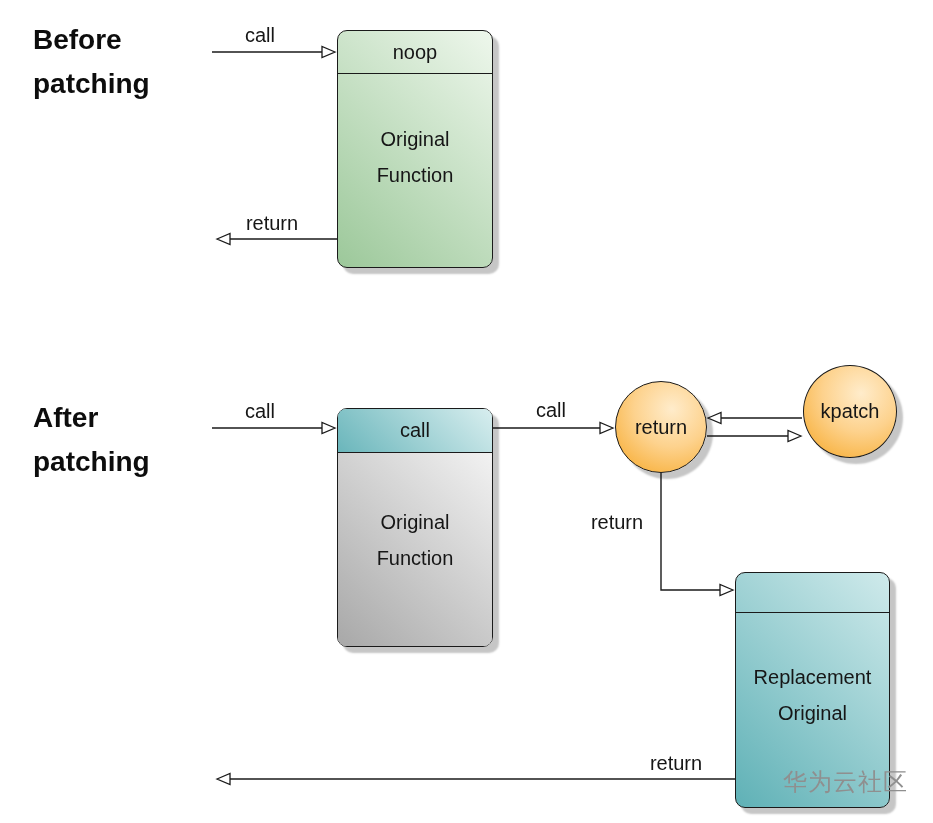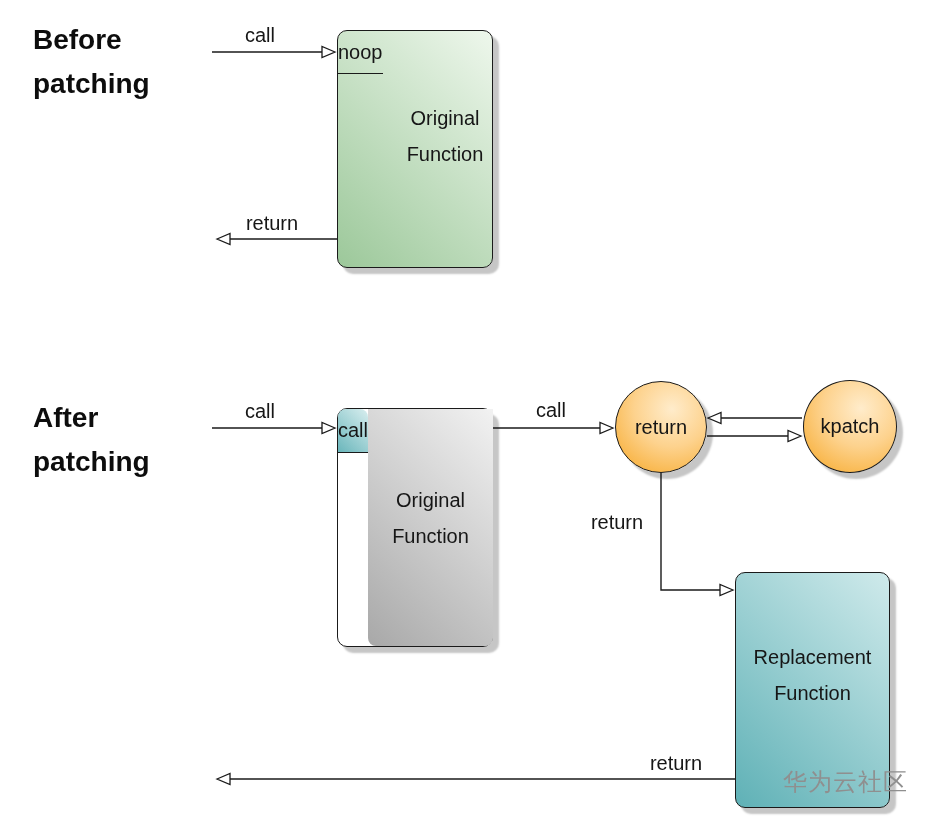--- a/index.html
+++ b/index.html
@@ -19,21 +19,21 @@
     overflow:hidden;
   }
   .section-title{
     position:absolute; left:33px; width:160px;
     font-size:28px; font-weight:700; line-height:44px; color:#0d0d0d;
   }
   .node-box{
     position:absolute; box-sizing:border-box;
     border:1.6px solid var(--border); border-radius:10px;
     box-shadow:6px 6px 2px var(--shadow);
-    display:flex; 
+    display:flex; flex-direction:column;
   }
   .box-header{
     box-sizing:border-box; flex:0 0 auto;
     border-bottom:1.6px solid var(--border);
     display:flex; align-items:center; justify-content:center;
     font-size:20px;
   }
   .box-body{
     flex:1 1 auto; display:flex; align-items:center; justify-content:center;
     text-align:center; font-size:20px; line-height:36px;
@@ -55,21 +55,21 @@
   #replacement-box .box-header{height:40px;}
   #replacement-box .box-body{padding-bottom:31px;}
   .node-circle{
     position:absolute; box-sizing:border-box; border:1.6px solid var(--border);
     border-radius:50%;
     background:radial-gradient(circle at 62% 30%, var(--orange-light) 0%, #fdd28d 45%, var(--orange-dark) 100%);
     box-shadow:6px 6px 2px var(--shadow);
     display:flex; align-items:center; justify-content:center; font-size:20px;
   }
   #ftrace-node{ left:615px; top:381px; width:92px; height:92px; }
-  #kpatch-node{ left:803px; top:380px; width:94px; height:93px; }
+  #kpatch-node{ left:803px; top:365px; width:94px; height:93px; }
   .edge-label{
     position:absolute; font-size:20px; text-align:center; color:var(--text);
     white-space:nowrap;
   }
   #arrow-layer{ position:absolute; left:0; top:0; z-index:5; pointer-events:none; }
   #arrow-layer line, #arrow-layer path.conn{ stroke:var(--line); stroke-width:1.4; fill:none; }
   #arrow-layer path.head{ stroke:var(--line); stroke-width:1.3; fill:#ffffff; }
   #watermark{
     position:absolute; left:783px; top:766px; z-index:10;
     font-size:24px; letter-spacing:1px; color:var(--watermark-gray);
@@ -101,21 +101,21 @@
   <div id="ftrace-node" class="node-circle">
     <span>return</span>
   </div>
   <div id="kpatch-node" class="node-circle">
     <span>kpatch</span>
   </div>
 
   <div id="replacement-box" class="node-box">
     <div class="box-header"></div>
     <div class="box-body">
-      <span class="wrap">Replacement Function</span>
+      <span class="wrap">Replacement Original</span>
     </div>
   </div>
 
   <div class="edge-label" style="left:220px; top:24px;  width:80px;">call</div>
   <div class="edge-label" style="left:232px; top:212px; width:80px;">return</div>
   <div class="edge-label" style="left:220px; top:400px; width:80px;">call</div>
   <div class="edge-label" style="left:516px; top:399px; width:70px;">call</div>
   <div class="edge-label" style="left:577px; top:511px; width:80px;">return</div>
   <div class="edge-label" style="left:631px; top:752px; width:90px;">return</div>
 

